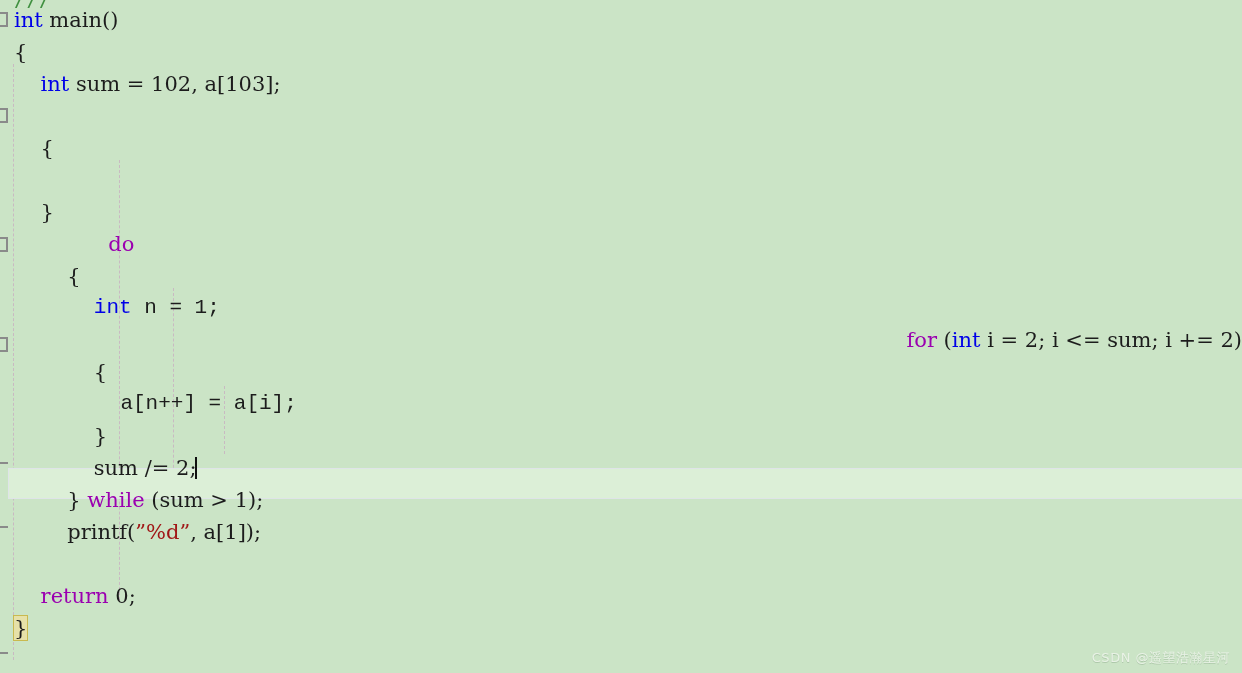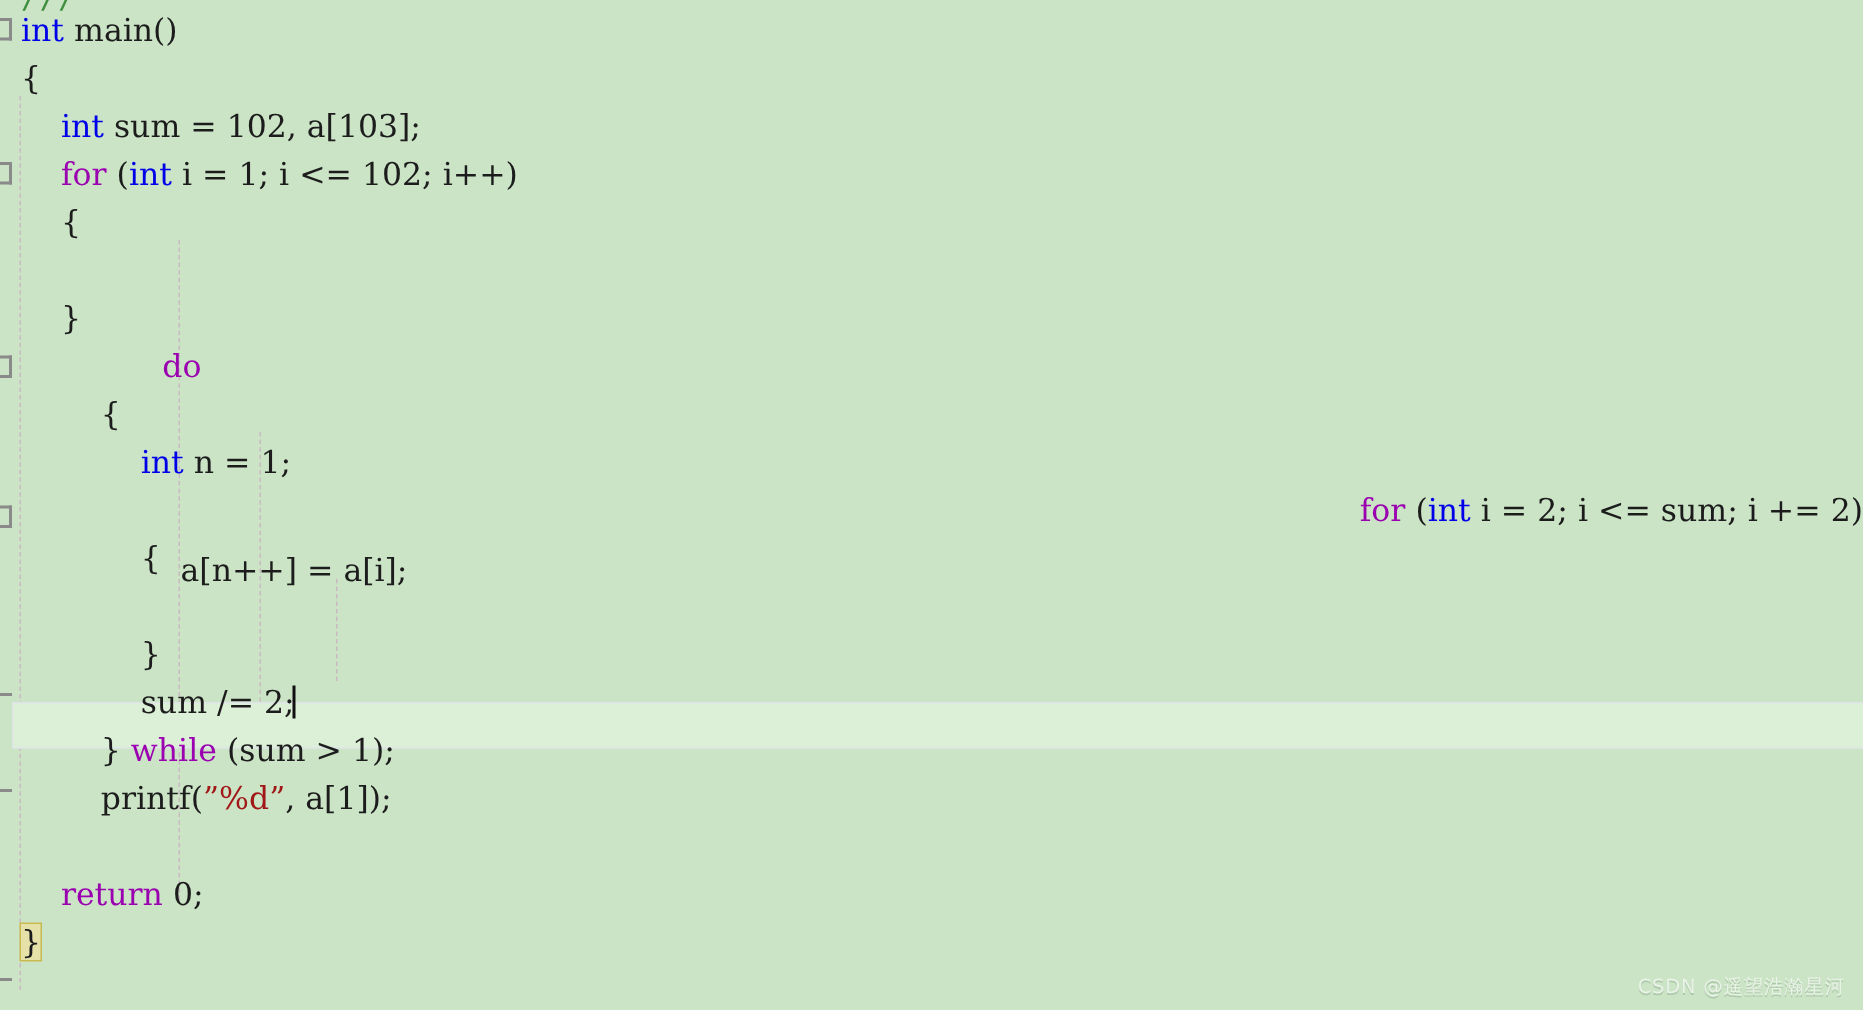--- a/index.html
+++ b/index.html
@@ -154,29 +154,28 @@
       <div class="indent-guide" style="left: 173px; top: 288px; height: 200px;"></div>
       <div class="indent-guide" style="left: 224px; top: 386px; height: 68px;"></div>
     </div>
 
   <div class="current-line"></div>
 
   <div id="code">
       <div class="line" style="top: 4px;"><span class="txt" style="padding-left: 14px;"></span><span class="txt kw-blue">int</span><span class="txt plain"> main()</span></div>
       <div class="line" style="top: 36px;"><span class="txt" style="padding-left: 14px;"></span><span class="txt brace">{</span></div>
       <div class="line" style="top: 68px;"><span class="txt" style="padding-left: 40.6px;"></span><span class="txt kw-blue">int</span><span class="txt plain"> sum = 102, a[103];</span></div>
-      <div class="line" style="top: 100px;"><span class="txt" style="padding-left: 40.6px;"></span><span class="txt kw-purple">for</span><span class="txt plain"> (</span><span class="txt kw-blue">int</span><span class="txt plain"> i = 1; i &lt;= 102; i++)</span></div>
       <div class="line" style="top: 132px;"><span class="txt" style="padding-left: 40.6px;"></span><span class="txt brace">{</span></div>
       <div class="line" style="top: 196px;"><span class="txt" style="padding-left: 40.6px;"></span><span class="txt brace">}</span></div>
       <div class="line" style="top: 228px; padding-left: 41px;"><span class="txt" style="padding-left: 67.2px;"></span><span class="txt kw-purple">do</span></div>
       <div class="line" style="top: 260px;"><span class="txt" style="padding-left: 67.2px;"></span><span class="txt brace">{</span></div>
-      <div class="line" style="top: 292px;"><span class="txt" style="padding-left: 93.8px;"></span><span class="txt kw-blue">int</span><span class="txt plain"> n = 1;</span></div>
+      <div class="line" style="top: 292px; font-family: Liberation Mono, monospace;"><span class="txt" style="padding-left: 93.8px;"></span><span class="txt kw-blue">int</span><span class="txt plain"> n = 1;</span></div>
       <div class="line" style="top: 324px; text-align: right;"><span class="txt" style="padding-left: 93.8px;"></span><span class="txt kw-purple">for</span><span class="txt plain"> (</span><span class="txt kw-blue">int</span><span class="txt plain"> i = 2; i &lt;= sum; i += 2)</span></div>
       <div class="line" style="top: 356px;"><span class="txt" style="padding-left: 93.8px;"></span><span class="txt brace">{</span></div>
-      <div class="line" style="top: 364px;"><span class="txt" style="padding-left: 120.4px;"></span><span class="txt plain">a[n++] = a[i];</span></div>
+      <div class="line" style="top: 388px; font-family: Liberation Mono, monospace;"><span class="txt" style="padding-left: 120.4px;"></span><span class="txt plain">a[n++] = a[i];</span></div>
       <div class="line" style="top: 420px;"><span class="txt" style="padding-left: 93.8px;"></span><span class="txt brace">}</span></div>
       <div class="line" style="top: 452px;"><span class="txt" style="padding-left: 93.8px;"></span><span class="txt plain">sum /= 2;</span><span class="caret"></span></div>
       <div class="line" style="top: 484px;"><span class="txt" style="padding-left: 67.2px;"></span><span class="txt brace">} </span><span class="txt kw-purple">while</span><span class="txt plain"> (sum &gt; 1);</span></div>
       <div class="line" style="top: 516px;"><span class="txt" style="padding-left: 67.2px;"></span><span class="txt plain">printf(</span><span class="txt str">”%d”</span><span class="txt plain">, a[1]);</span></div>
       <div class="line" style="top: 548px;"><span class="txt" style="padding-left: 14px;"></span><span class="txt plain"></span></div>
       <div class="line" style="top: 580px;"><span class="txt" style="padding-left: 40.6px;"></span><span class="txt kw-purple">return</span><span class="txt plain"> 0;</span></div>
       <div class="line" style="top: 612px;"><span class="txt" style="padding-left: 14px;"></span><span class="txt brace-hl">}</span></div>
     </div>
 
   <div class="watermark">CSDN @遥望浩瀚星河</div>

